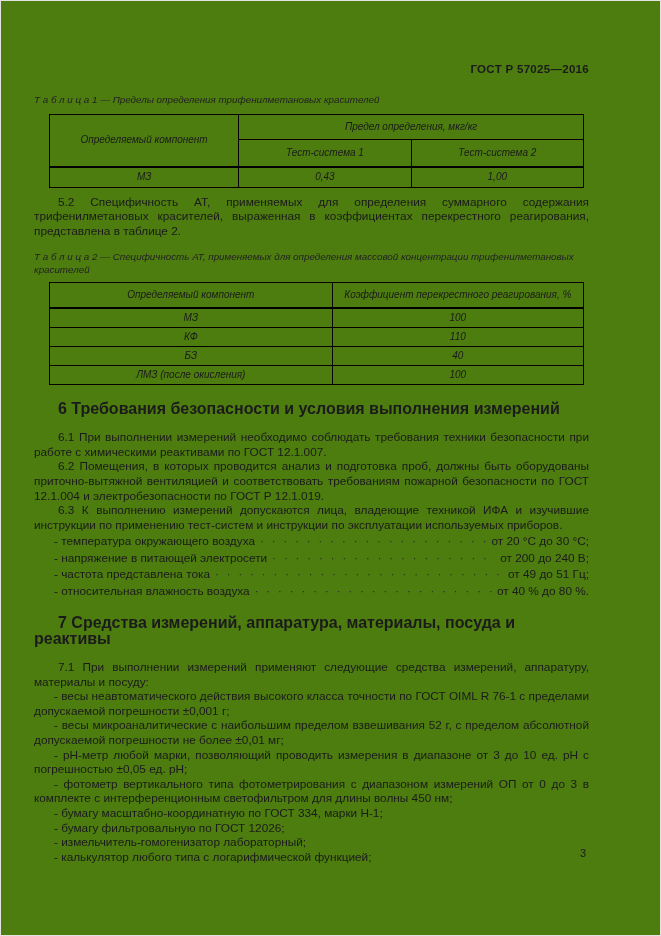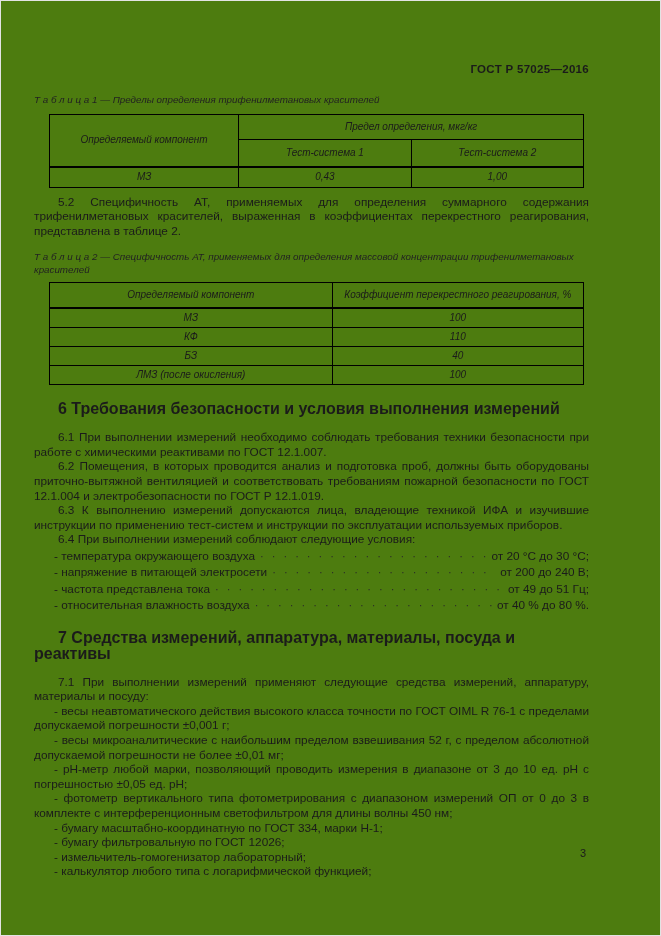--- a/index.html
+++ b/index.html
@@ -157,21 +157,20 @@
       </tr>
     </tbody>
   </table>
 
 
   <h2 class="h">6  Требования безопасности и условия выполнения измерений</h2>
 
   <p class="p">6.1  При выполнении измерений необходимо соблюдать требования техники безопасности при работе с химическими реактивами по ГОСТ 12.1.007.</p>
   <p class="p">6.2  Помещения, в которых проводится анализ и подготовка проб, должны быть оборудованы приточно-вытяжной вентиляцией и соответствовать требованиям пожарной безопасности по ГОСТ 12.1.004 и электробезопасности по ГОСТ Р 12.1.019.</p>
   <p class="p">6.3  К выполнению измерений допускаются лица, владеющие техникой ИФА и изучившие инструкции по применению тест-систем и инструкции по эксплуатации используемых приборов.</p>
-  <p class="p">6.4  При выполнении измерений соблюдают следующие условия:</p>
 
   <div class="cond-list">
     <div class="cond-row">
       <span class="cond-label">- температура окружающего воздуха</span>
         <span class="dots"></span>
         <span class="cond-value">от 20 °С до 30 °С;</span>
     </div>
     <div class="cond-row">
       <span class="cond-label">- напряжение в питающей электросети</span>
         <span class="dots"></span>

